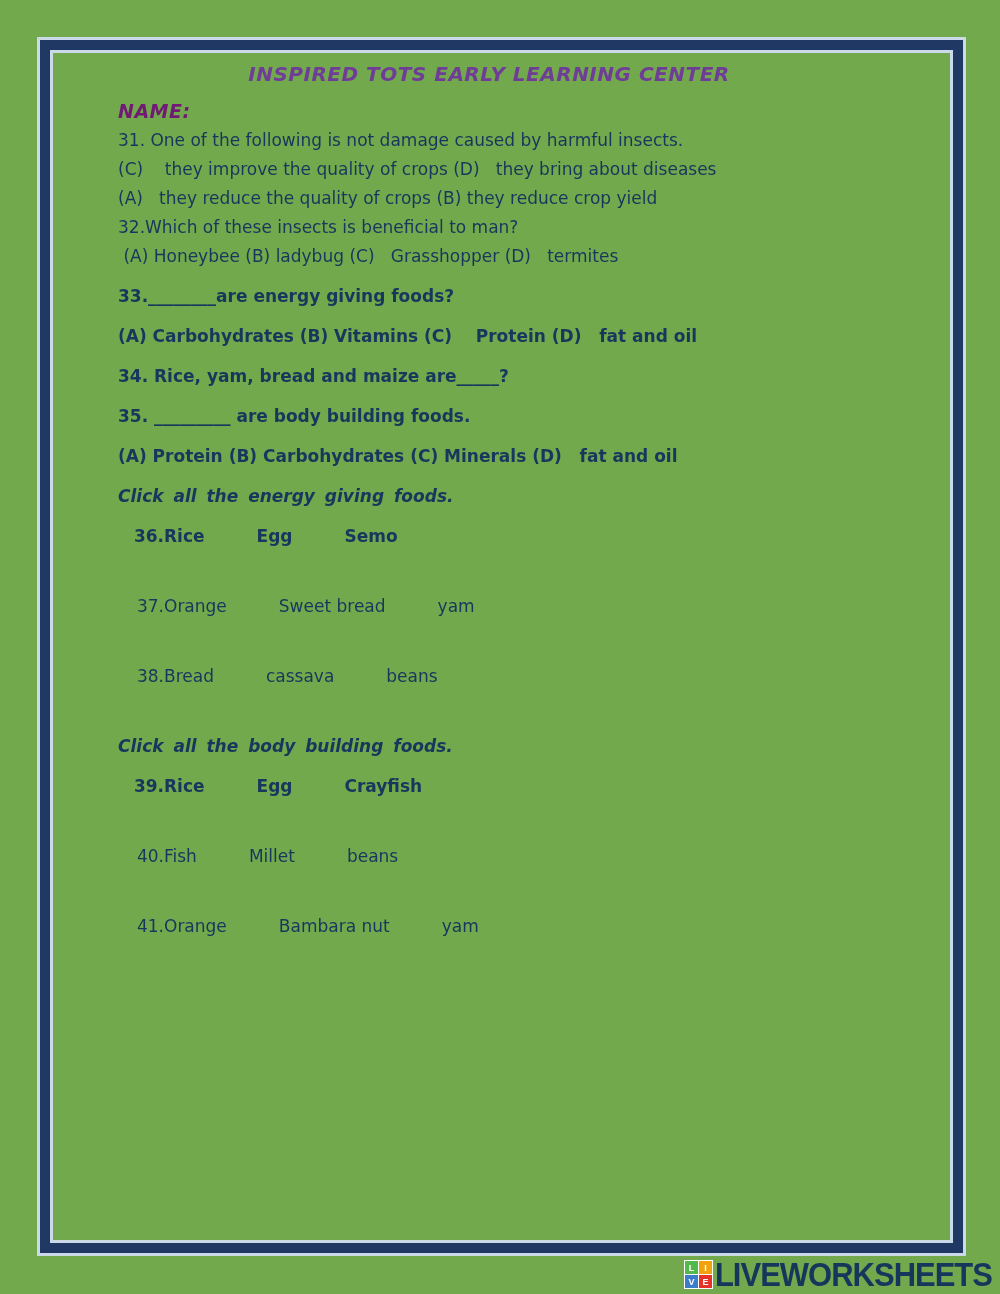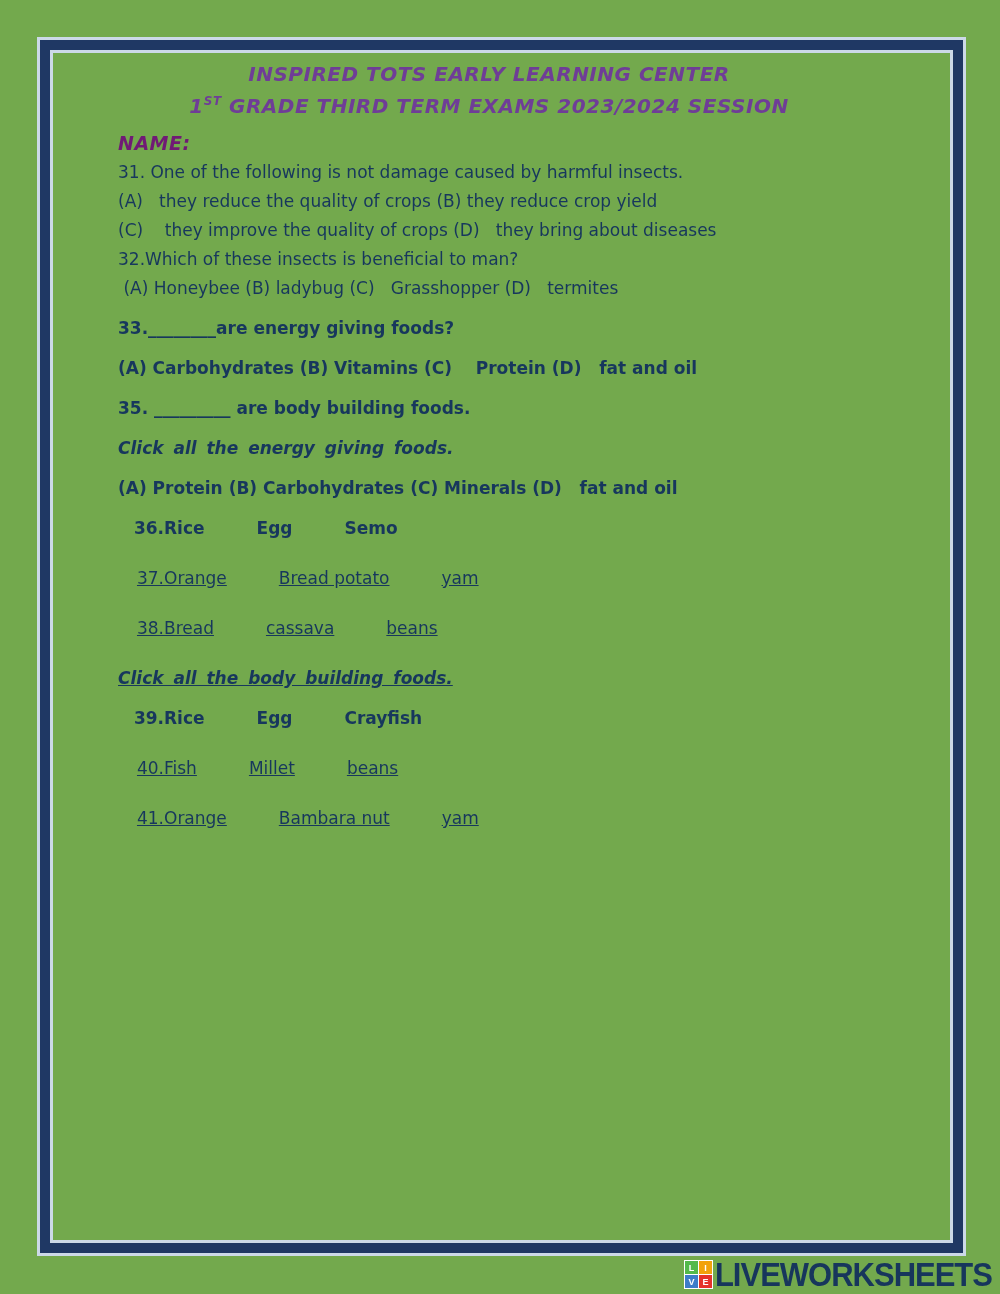--- a/index.html
+++ b/index.html
@@ -52,21 +52,21 @@
     letter-spacing: 0.5px;
   }
   .ln {
     font-size: 17px;
     line-height: 22px;
     white-space: pre-wrap;
     color: #17375d;
   }
   .sm { margin-top: 7px; }
   .md { margin-top: 18px; font-weight: bold; }
-  .lg { margin-top: 28px; text-decoration: underline; }
+  .lg { margin-top: 48px; }
   .instruction {
     font-weight: bold;
     font-style: italic;
     word-spacing: 4px;
   }
   .click-row { display: flex; }
   .click-row .qnum { min-width: 46px; text-align: right; }
   .click-row .food { margin-right: 52px; }
   
   .footer {
@@ -108,46 +108,46 @@
 
 <div class="frame-outer">
   <div class="frame-mid">
     <div class="frame-inner"></div>
   </div>
 </div>
 
 <div class="content">
 
   <div class="title">INSPIRED TOTS EARLY LEARNING CENTER</div>
-  <div class="title"><span>1</span><sup>ST</sup><span> GRADE THIRD TERM EXAMS 2023/2024 SESSION</span></div>
 
   <div class="name-label">NAME:</div>
 
   <div class="ln sm">31. One of the following is not damage caused by harmful insects.</div>
+  <div class="ln sm">(C)    they improve the quality of crops (D)   they bring about diseases</div>
   <div class="ln sm">(A)   they reduce the quality of crops (B) they reduce crop yield</div>
-  <div class="ln sm">(C)    they improve the quality of crops (D)   they bring about diseases</div>
   <div class="ln sm">32.Which of these insects is beneficial to man?</div>
   <div class="ln sm"> (A) Honeybee (B) ladybug (C)   Grasshopper (D)   termites</div>
   <div class="ln md">33.________are energy giving foods?</div>
   <div class="ln md">(A) Carbohydrates (B) Vitamins (C)    Protein (D)   fat and oil</div>
+  <div class="ln md">34. Rice, yam, bread and maize are_____?</div>
   <div class="ln md">35. _________ are body building foods.</div>
+  <div class="ln md">(A) Protein (B) Carbohydrates (C) Minerals (D)   fat and oil</div>
+
   <div class="ln md instruction">Click all the energy giving foods.</div>
-
-  <div class="ln md">(A) Protein (B) Carbohydrates (C) Minerals (D)   fat and oil</div>
 
   <div class="ln md click-row">
     <span class="qnum">36.</span>
     <span class="food">Rice</span>
     <span class="food">Egg</span>
     <span class="food">Semo</span>
   </div>
   <div class="ln lg click-row">
     <span class="qnum">37.</span>
     <span class="food">Orange</span>
-    <span class="food">Bread potato</span>
+    <span class="food">Sweet bread</span>
     <span class="food">yam</span>
   </div>
   <div class="ln lg click-row">
     <span class="qnum">38.</span>
     <span class="food">Bread</span>
     <span class="food">cassava</span>
     <span class="food">beans</span>
   </div>
 
   <div class="ln lg instruction">Click all the body building foods.</div>

